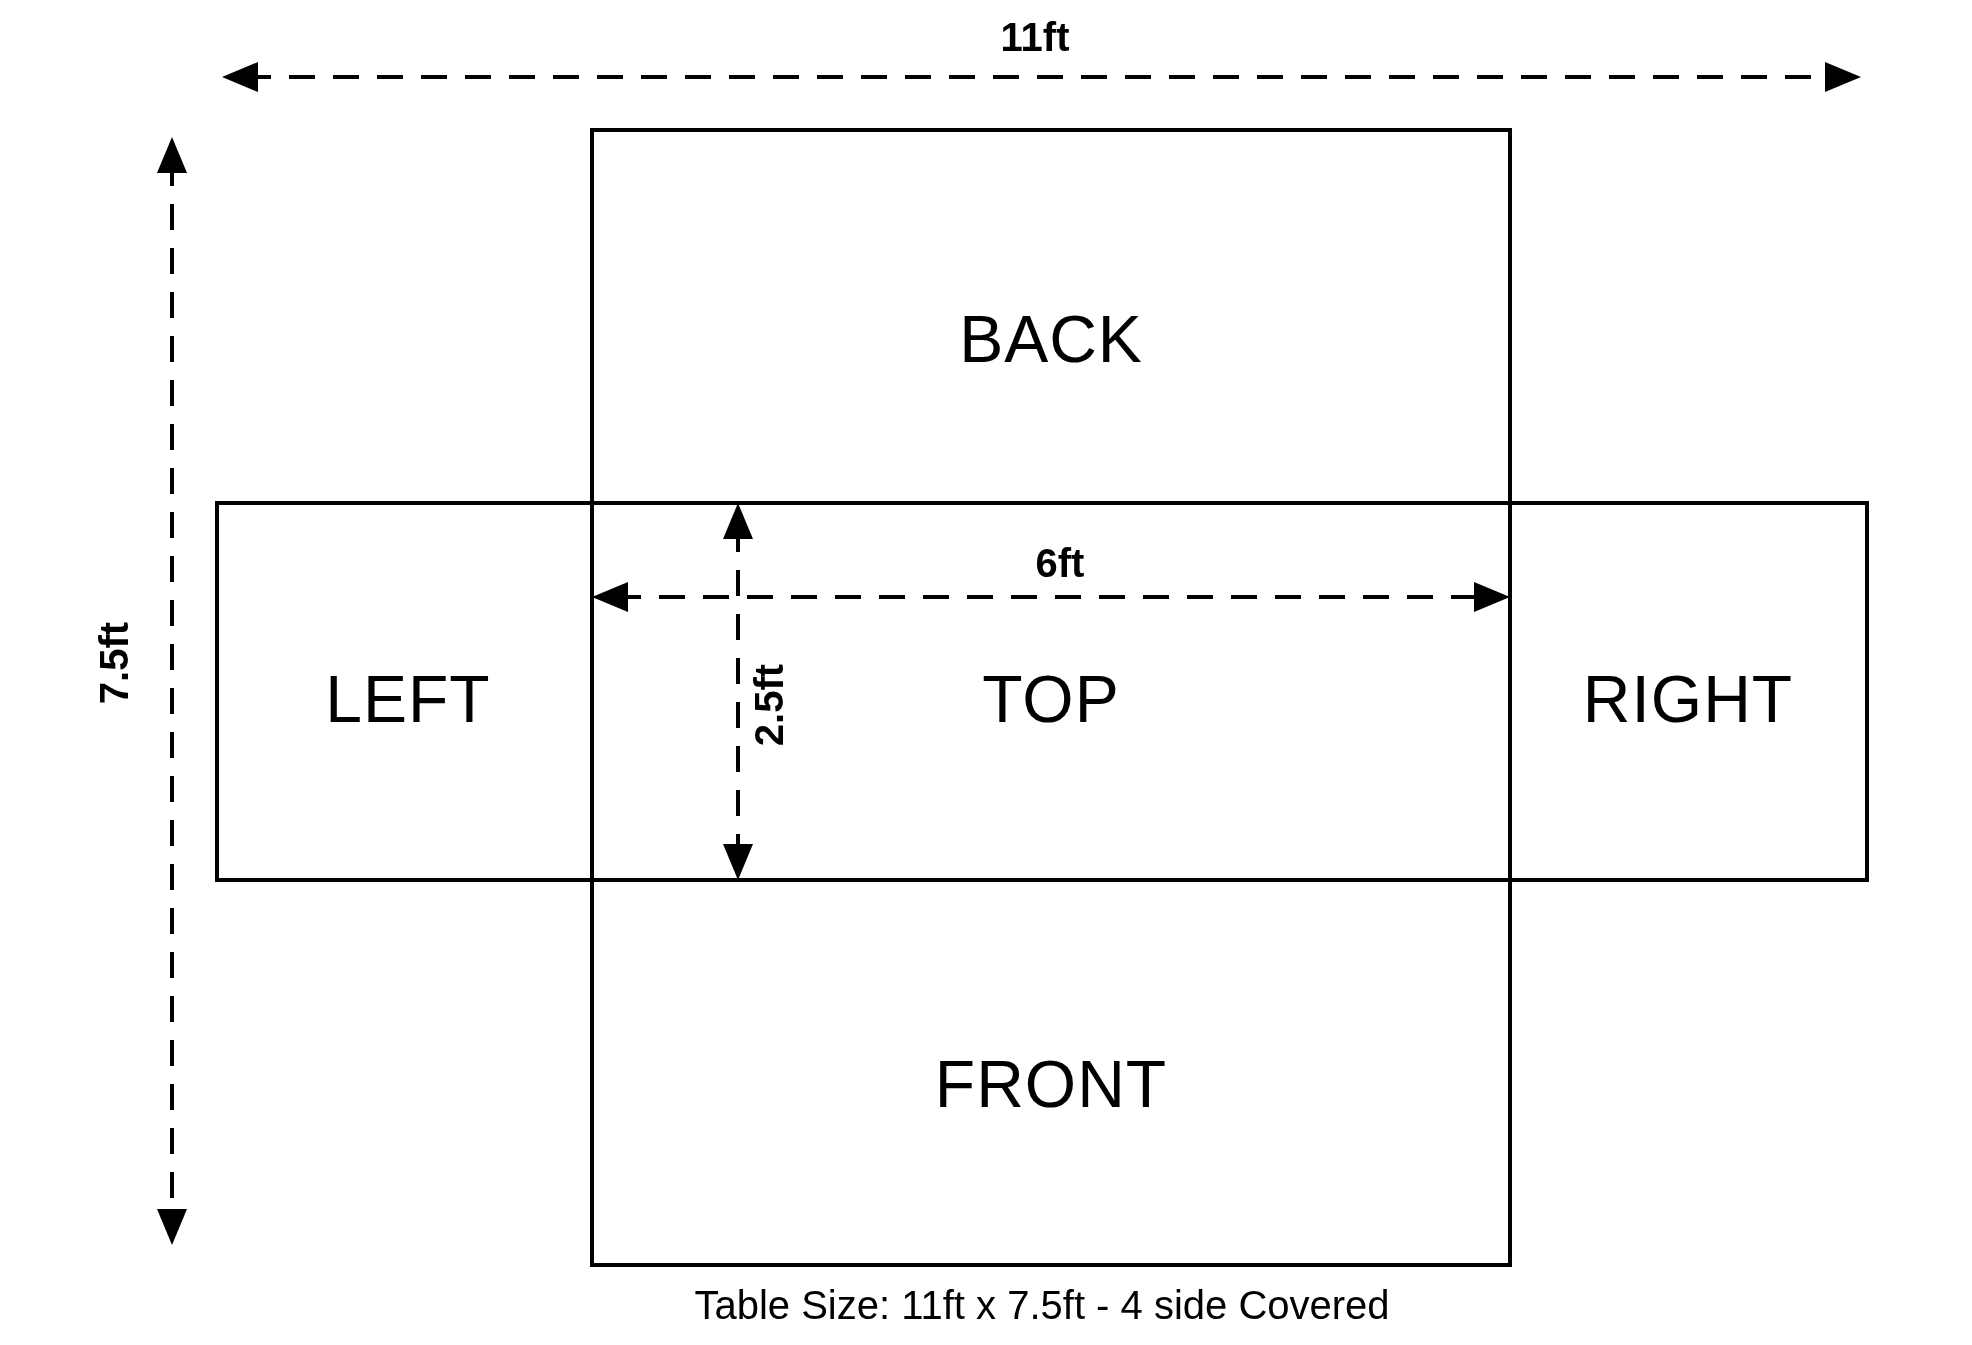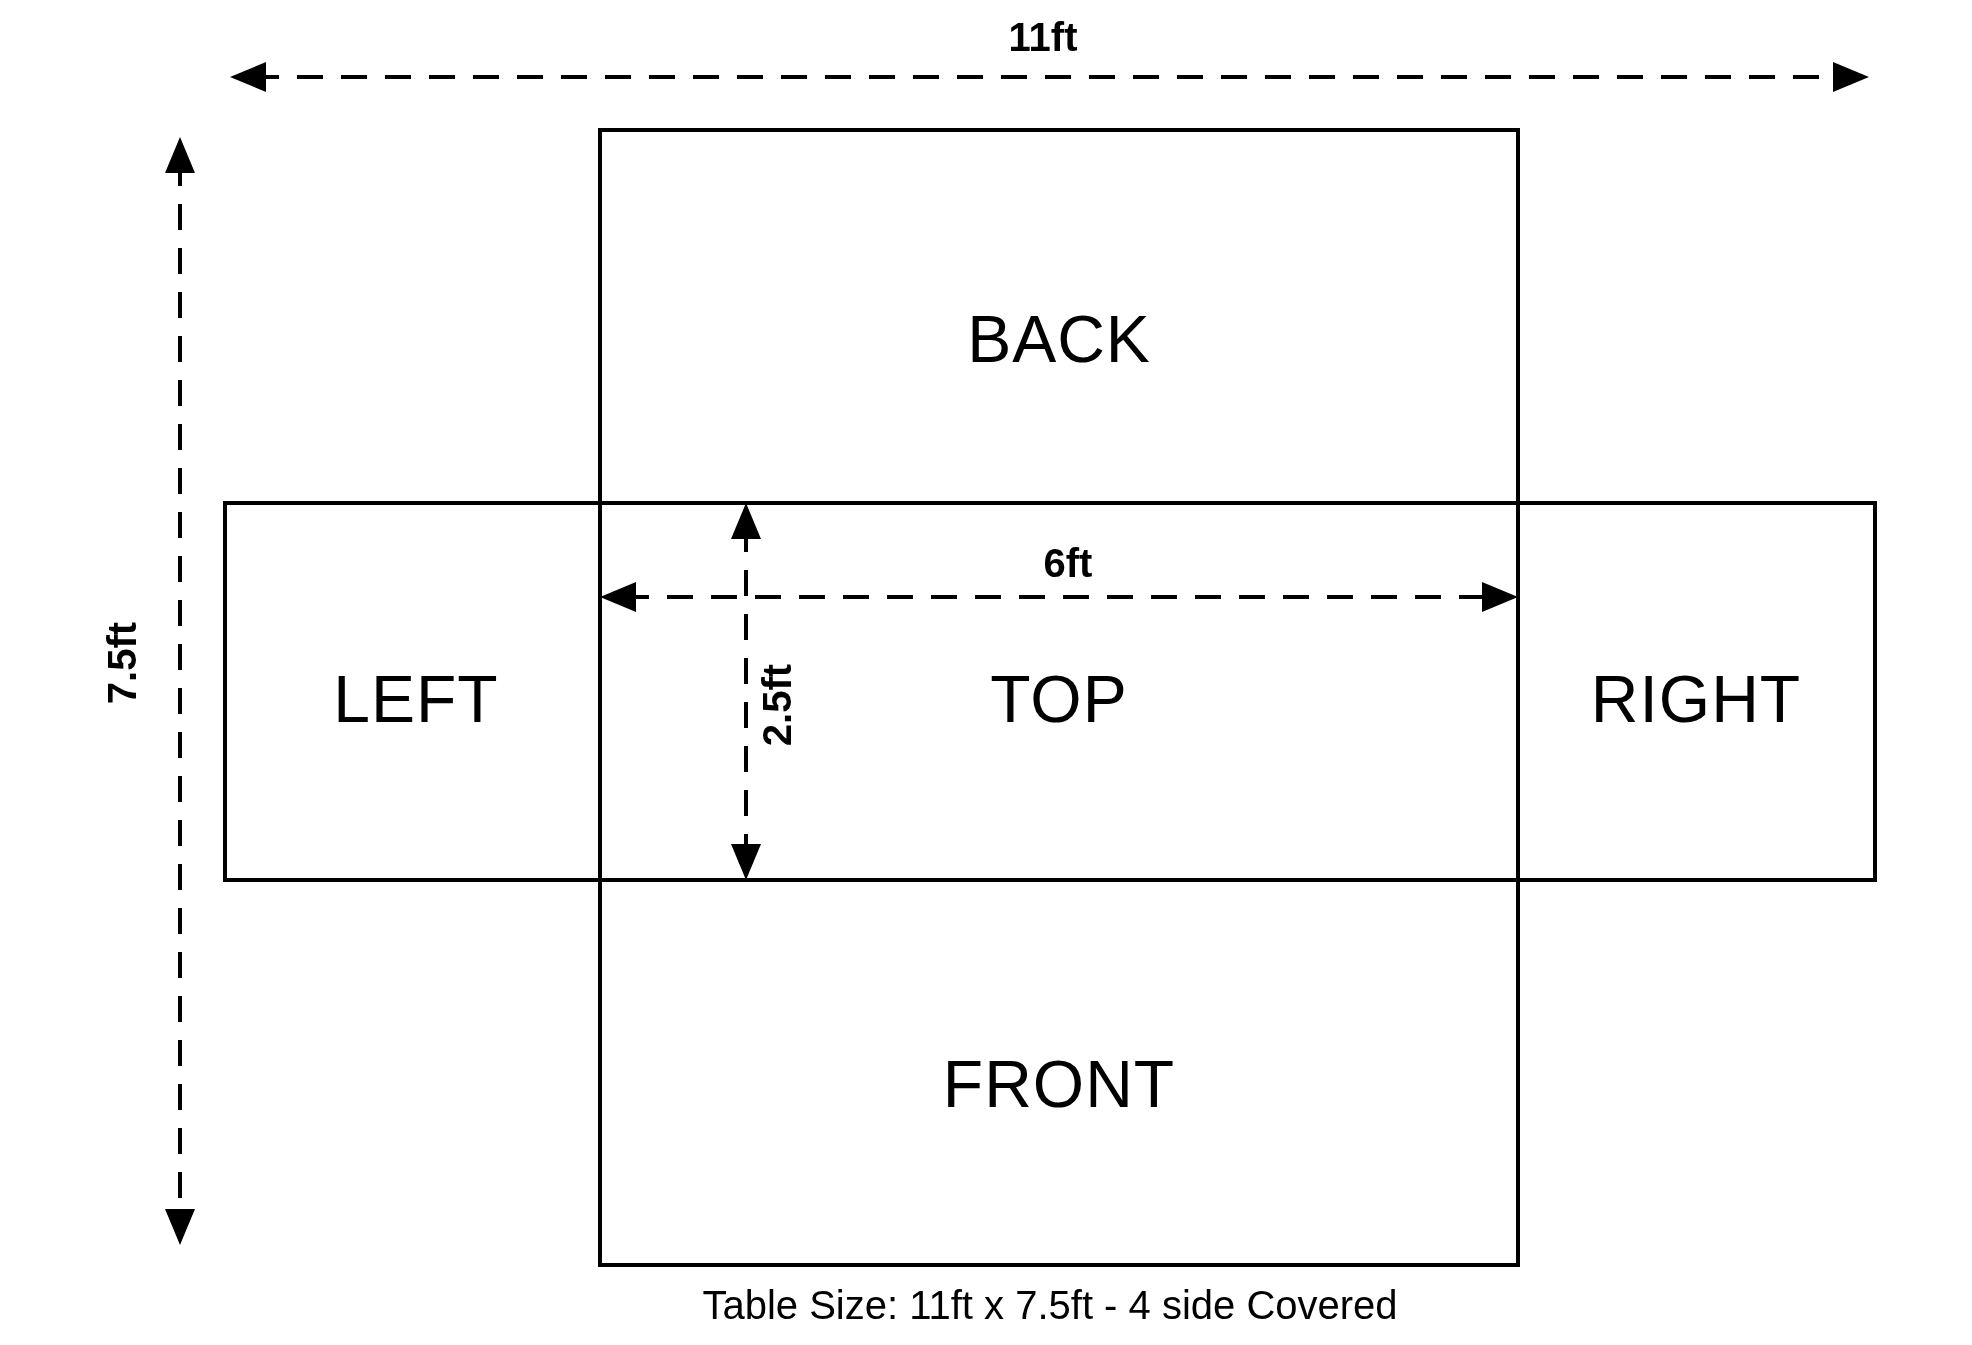--- a/index.html
+++ b/index.html
@@ -10,21 +10,20 @@
   body {
     width: 1972px;
     height: 1345px;
     font-family: "Liberation Sans", sans-serif;
     overflow: hidden;
   }
   #diagram-root {
     position: relative;
     width: 1567px;
     height: 1345px;
-    margin-left: 8px;
   }
   svg.net-svg {
     display: block;
     width: 1972px;
     height: 1345px;
   }
   .panel-rect {
     fill: #ffffff;
     stroke: #000000;
     stroke-width: 4;

